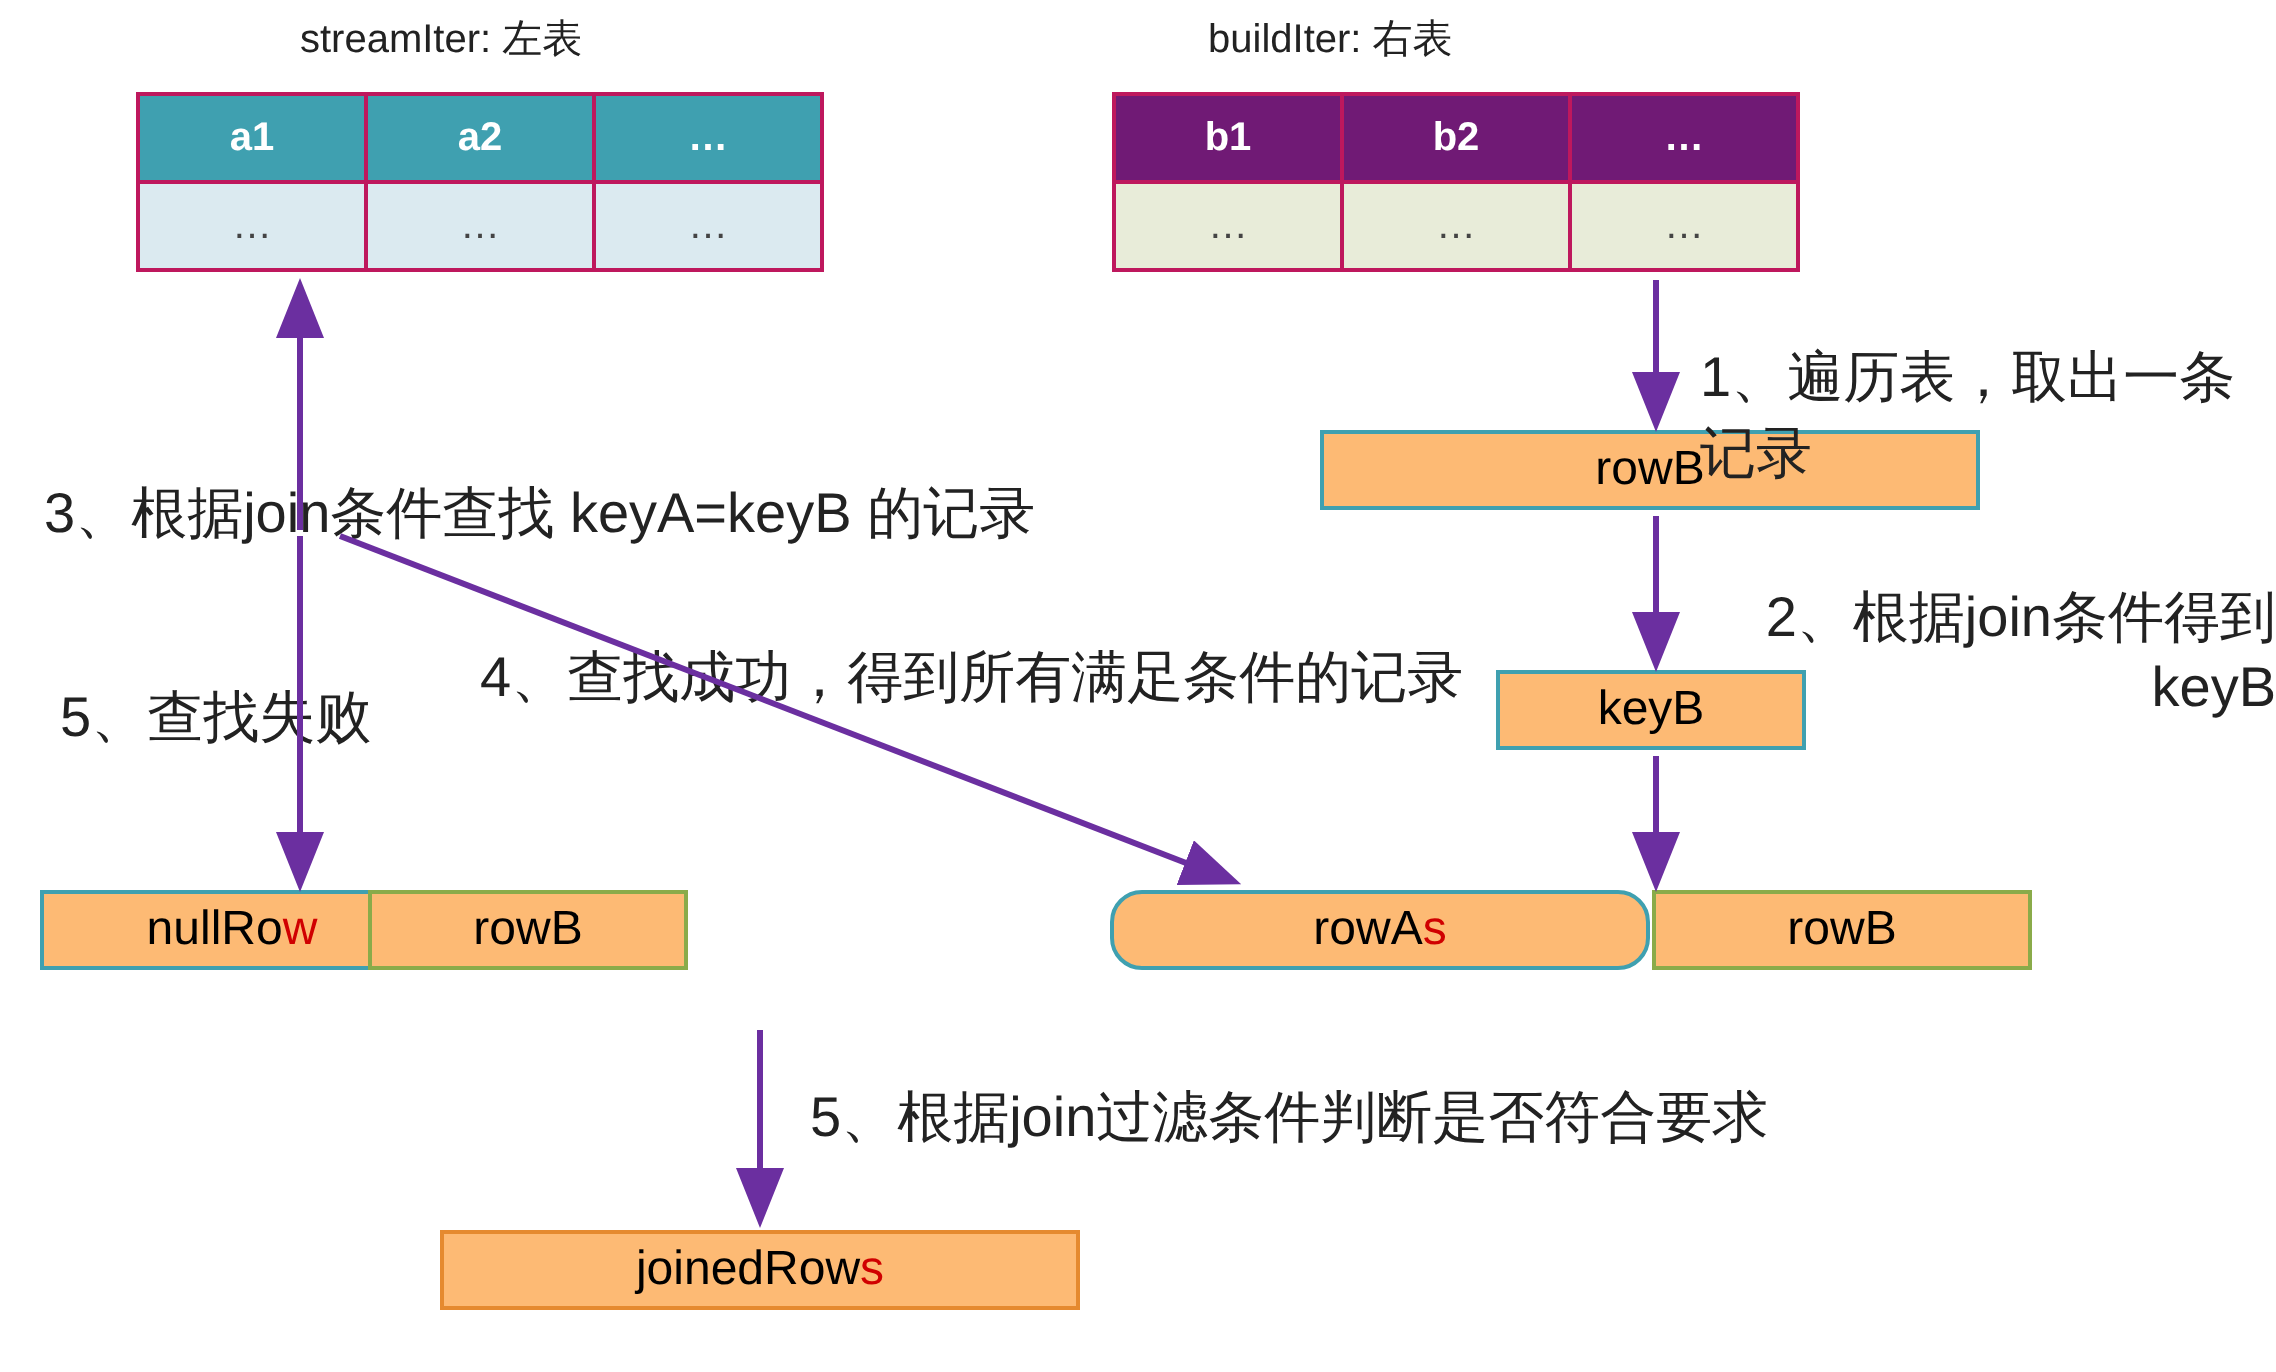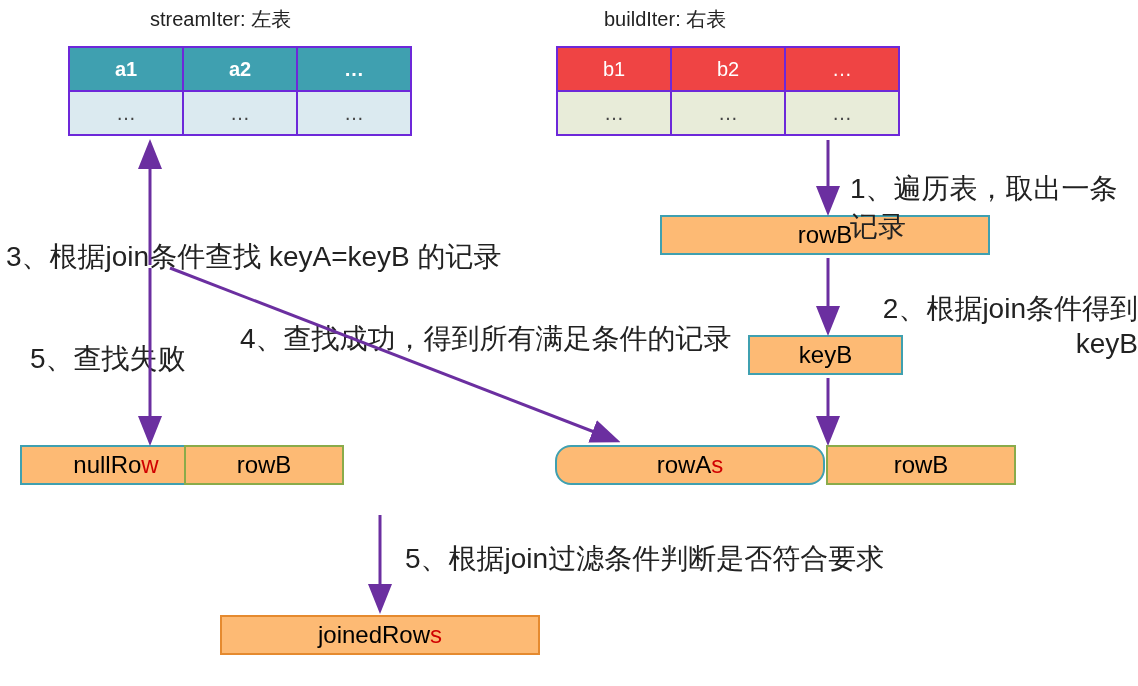--- a/index.html
+++ b/index.html
@@ -16,25 +16,25 @@
     font-size: 20px;
     color: #222;
   }
   
   .tbl { border-collapse: collapse; }
   .tbl td {
     width: 110px;
     height: 40px;
     text-align: center;
     font-size: 20px;
-    border: 2px solid #6d28d9;
+    border: 2px solid #be185d;
   }
   .hdr-teal { background: #3fa0b0; color: #fff; font-weight: bold; }
   .row-teal { background: #dbeaf0; color: #444; }
-  .hdr-green { background: #ef4444; color: #fff; font-weight: normal; }
+  .hdr-green { background: #701a75; color: #fff; font-weight: bold; }
   .row-green { background: #e8ecd9; color: #444; }
 
   .box {
     border: 2px solid;
     background: #fdba74;
     text-align: center;
     font-size: 24px;
     padding: 4px 0;
     box-sizing: border-box;
   }
@@ -105,21 +105,21 @@
   <span>rowA</span><span class="red-letter">s</span>
 </div>
 <div class="abs box green-border" style="left:826px; top:445px; width:190px;">rowB</div>
 
 <div class="abs box orange-border" style="left:220px; top:615px; width:320px;">
   <span>joinedRow</span><span class="red-letter">s</span>
 </div>
 
 <div class="abs step-label" style="left:850px; top:170px;">1、遍历表，取出一条记录</div>
 <div class="abs step-label" style="left:850px; top:290px;text-align:right;">2、根据join条件得到keyB</div>
-<div class="abs step-label" style="left:6px; top:238px;">3、根据join条件查找 keyA=keyB 的记录</div>
+<div class="abs step-label" style="left:22px; top:238px;">3、根据join条件查找 keyA=keyB 的记录</div>
 <div class="abs step-label" style="left:240px; top:320px;">4、查找成功，得到所有满足条件的记录</div>
 <div class="abs step-label" style="left:30px; top:340px;">5、查找失败</div>
 <div class="abs step-label" style="left:405px; top:540px;">5、根据join过滤条件判断是否符合要求</div>
 
 <svg class="arrows">
   <defs>
     <marker id="arrowhead" markerWidth="10" markerHeight="8" refX="8" refY="4" orient="auto">
       <polygon points="0 0, 10 4, 0 8" fill="#6b2fa0"></polygon>
     </marker>
   </defs>

